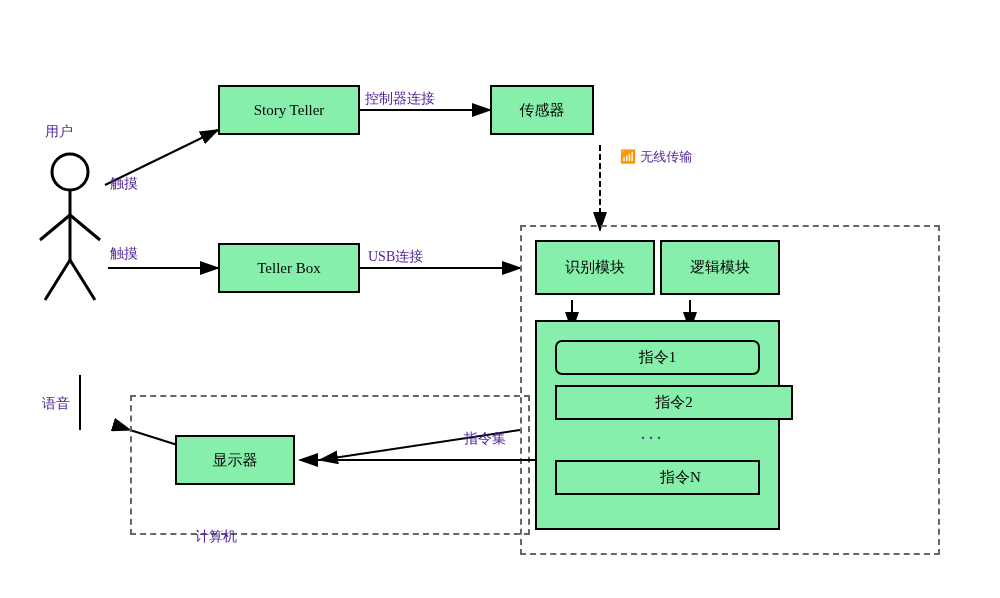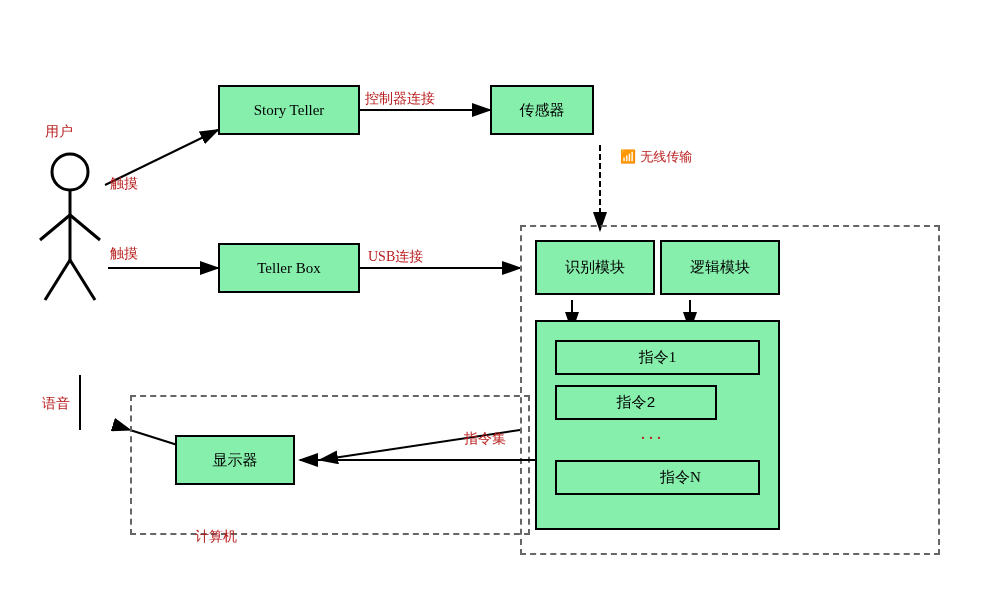--- a/index.html
+++ b/index.html
@@ -36,21 +36,21 @@
     .svg-overlay {
       position: absolute;
       top: 0; left: 0;
       width: 1000px;
       height: 598px;
       pointer-events: none;
     }
     .label {
       position: absolute;
       font-size: 14px;
-      color: #b91c1c;
+      color: #4c1d95;
       text-align: right;
     }
     
     .stick-figure {
       position: absolute;
       left: 30px;
       top: 150px;
       width: 80px;
       height: 200px;
     }
@@ -146,25 +146,25 @@
   <div class="box" style="left:535px; top:240px; width:120px; height:55px;">
     <span>识别模块</span>
   </div>
 
   <div class="box" style="left:660px; top:240px; width:120px; height:55px;">
     <span>逻辑模块</span>
   </div>
 
   <div class="box" style="left:535px; top:320px; width:245px; height:210px;"></div>
 
-  <div class="box" style="left:555px; top:340px; width:205px; height:35px;">
+  <div class="box" style="left:555px; top:340px; width:205px; height:35px;border-radius:7px;">
     <span>指令1</span>
   </div>
 
-  <div class="box" style="left:555px; top:385px; width:162px; height:35px;font-family:Liberation Mono, monospace;">
+  <div class="box" style="left:555px; top:385px; width:238px; height:35px;">
     <span>指令2</span>
   </div>
 
   <div class="label" style="left:640px; top:428px; font-size:18px; letter-spacing:2px;">···</div>
 
   <div class="box" style="left:555px; top:460px; width:205px; height:35px;padding-left:46px;">
     <span>指令N</span>
   </div>
 
   <div class="label" style="left:464px; top:430px;">指令集</div>

